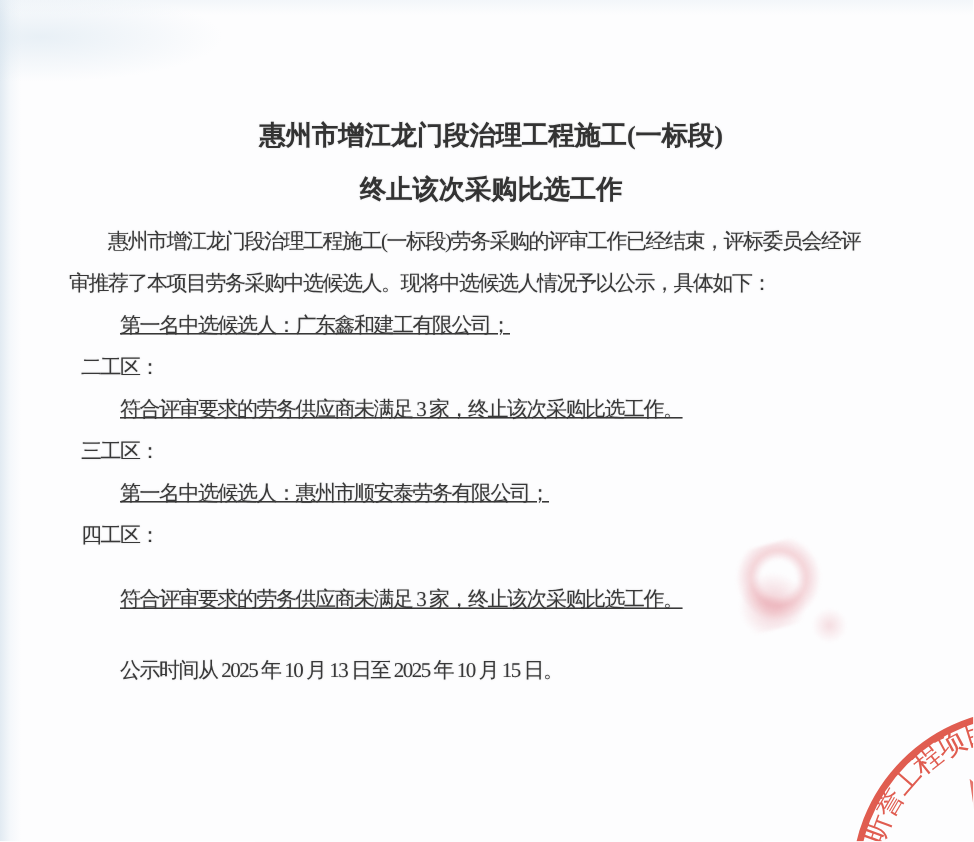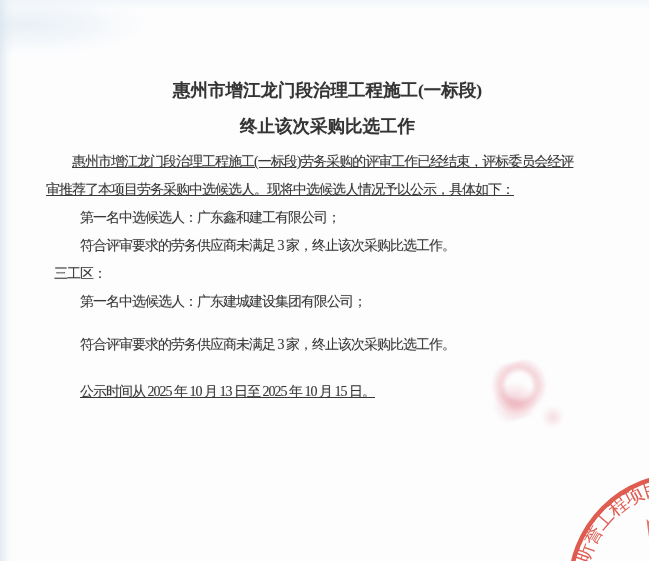--- a/index.html
+++ b/index.html
@@ -29,25 +29,25 @@
   }
   .content{
     position:absolute;left:46px;top:72px;width:563px;
     font-size:14px;line-height:28px;letter-spacing:-1px;
     text-shadow:0 0 1px rgba(90,90,90,.35);
   }
   .doc-title{
     text-align:center;font-size:17.5px;font-weight:bold;
     line-height:36px;letter-spacing:0;color:#333;
   }
-  .intro{margin:4px 0 0;width:540px;text-indent:26px;text-decoration:underline;}
+  .intro{margin:4px 0 0;width:540px;text-indent:26px;}
   .zone-heading{padding-left:8px;}
-  .indent-line{padding-left:34px;}
+  .indent-line{padding-left:34px;text-decoration:underline;}
   .spaced{margin-top:15px;}
-  .period{padding-left:34px;margin-top:19px;text-decoration:underline;}
+  .period{padding-left:34px;margin-top:19px;}
   
   .smudge{position:absolute;pointer-events:none;filter:blur(1px);}
   .smudge-main{
     left:488px;top:362px;width:62px;height:56px;
     background:
       radial-gradient(circle at 52% 42%, rgba(255,255,255,0) 26%, rgba(224,125,138,.33) 40%, rgba(255,255,255,0) 62%),
       radial-gradient(circle at 38% 72%, rgba(219,110,125,.28) 8%, rgba(255,255,255,0) 40%);
     transform:rotate(-15deg);
   }
   .smudge-small{
@@ -69,29 +69,31 @@
     <div class="doc-title">惠州市增江龙门段治理工程施工(一标段)</div>
     <div class="doc-title">终止该次采购比选工作</div>
 
     <p class="intro">惠州市增江龙门段治理工程施工(一标段)劳务采购的评审工作已经结束，评标委员会经评审推荐了本项目劳务采购中选候选人。现将中选候选人情况予以公示，具体如下：</p>
 
     <div>
       <div class="indent-line">第一名中选候选人：广东鑫和建工有限公司；</div>
     </div>
 
     <div>
+      <div class="zone-heading">二工区：</div>
       <div class="indent-line">符合评审要求的劳务供应商未满足 3 家，终止该次采购比选工作。</div>
     </div>
 
     <div>
       <div class="zone-heading">三工区：</div>
-      <div class="indent-line">第一名中选候选人：广东建城建设集团有限公司；</div>
+      <div class="indent-line">第一名中选候选人：惠州市顺安泰劳务有限公司；</div>
     </div>
 
     <div>
+      <div class="zone-heading">四工区：</div>
       <div class="indent-line spaced">符合评审要求的劳务供应商未满足 3 家，终止该次采购比选工作。</div>
     </div>
 
     <div class="period">公示时间从 2025 年 10 月 13 日至 2025 年 10 月 15 日。</div>
   </div>
 
   <div class="smudge smudge-main"></div>
   <div class="smudge smudge-small"></div>
 
   <svg class="seal-svg" width="649" height="561" viewBox="0 0 649 561">

